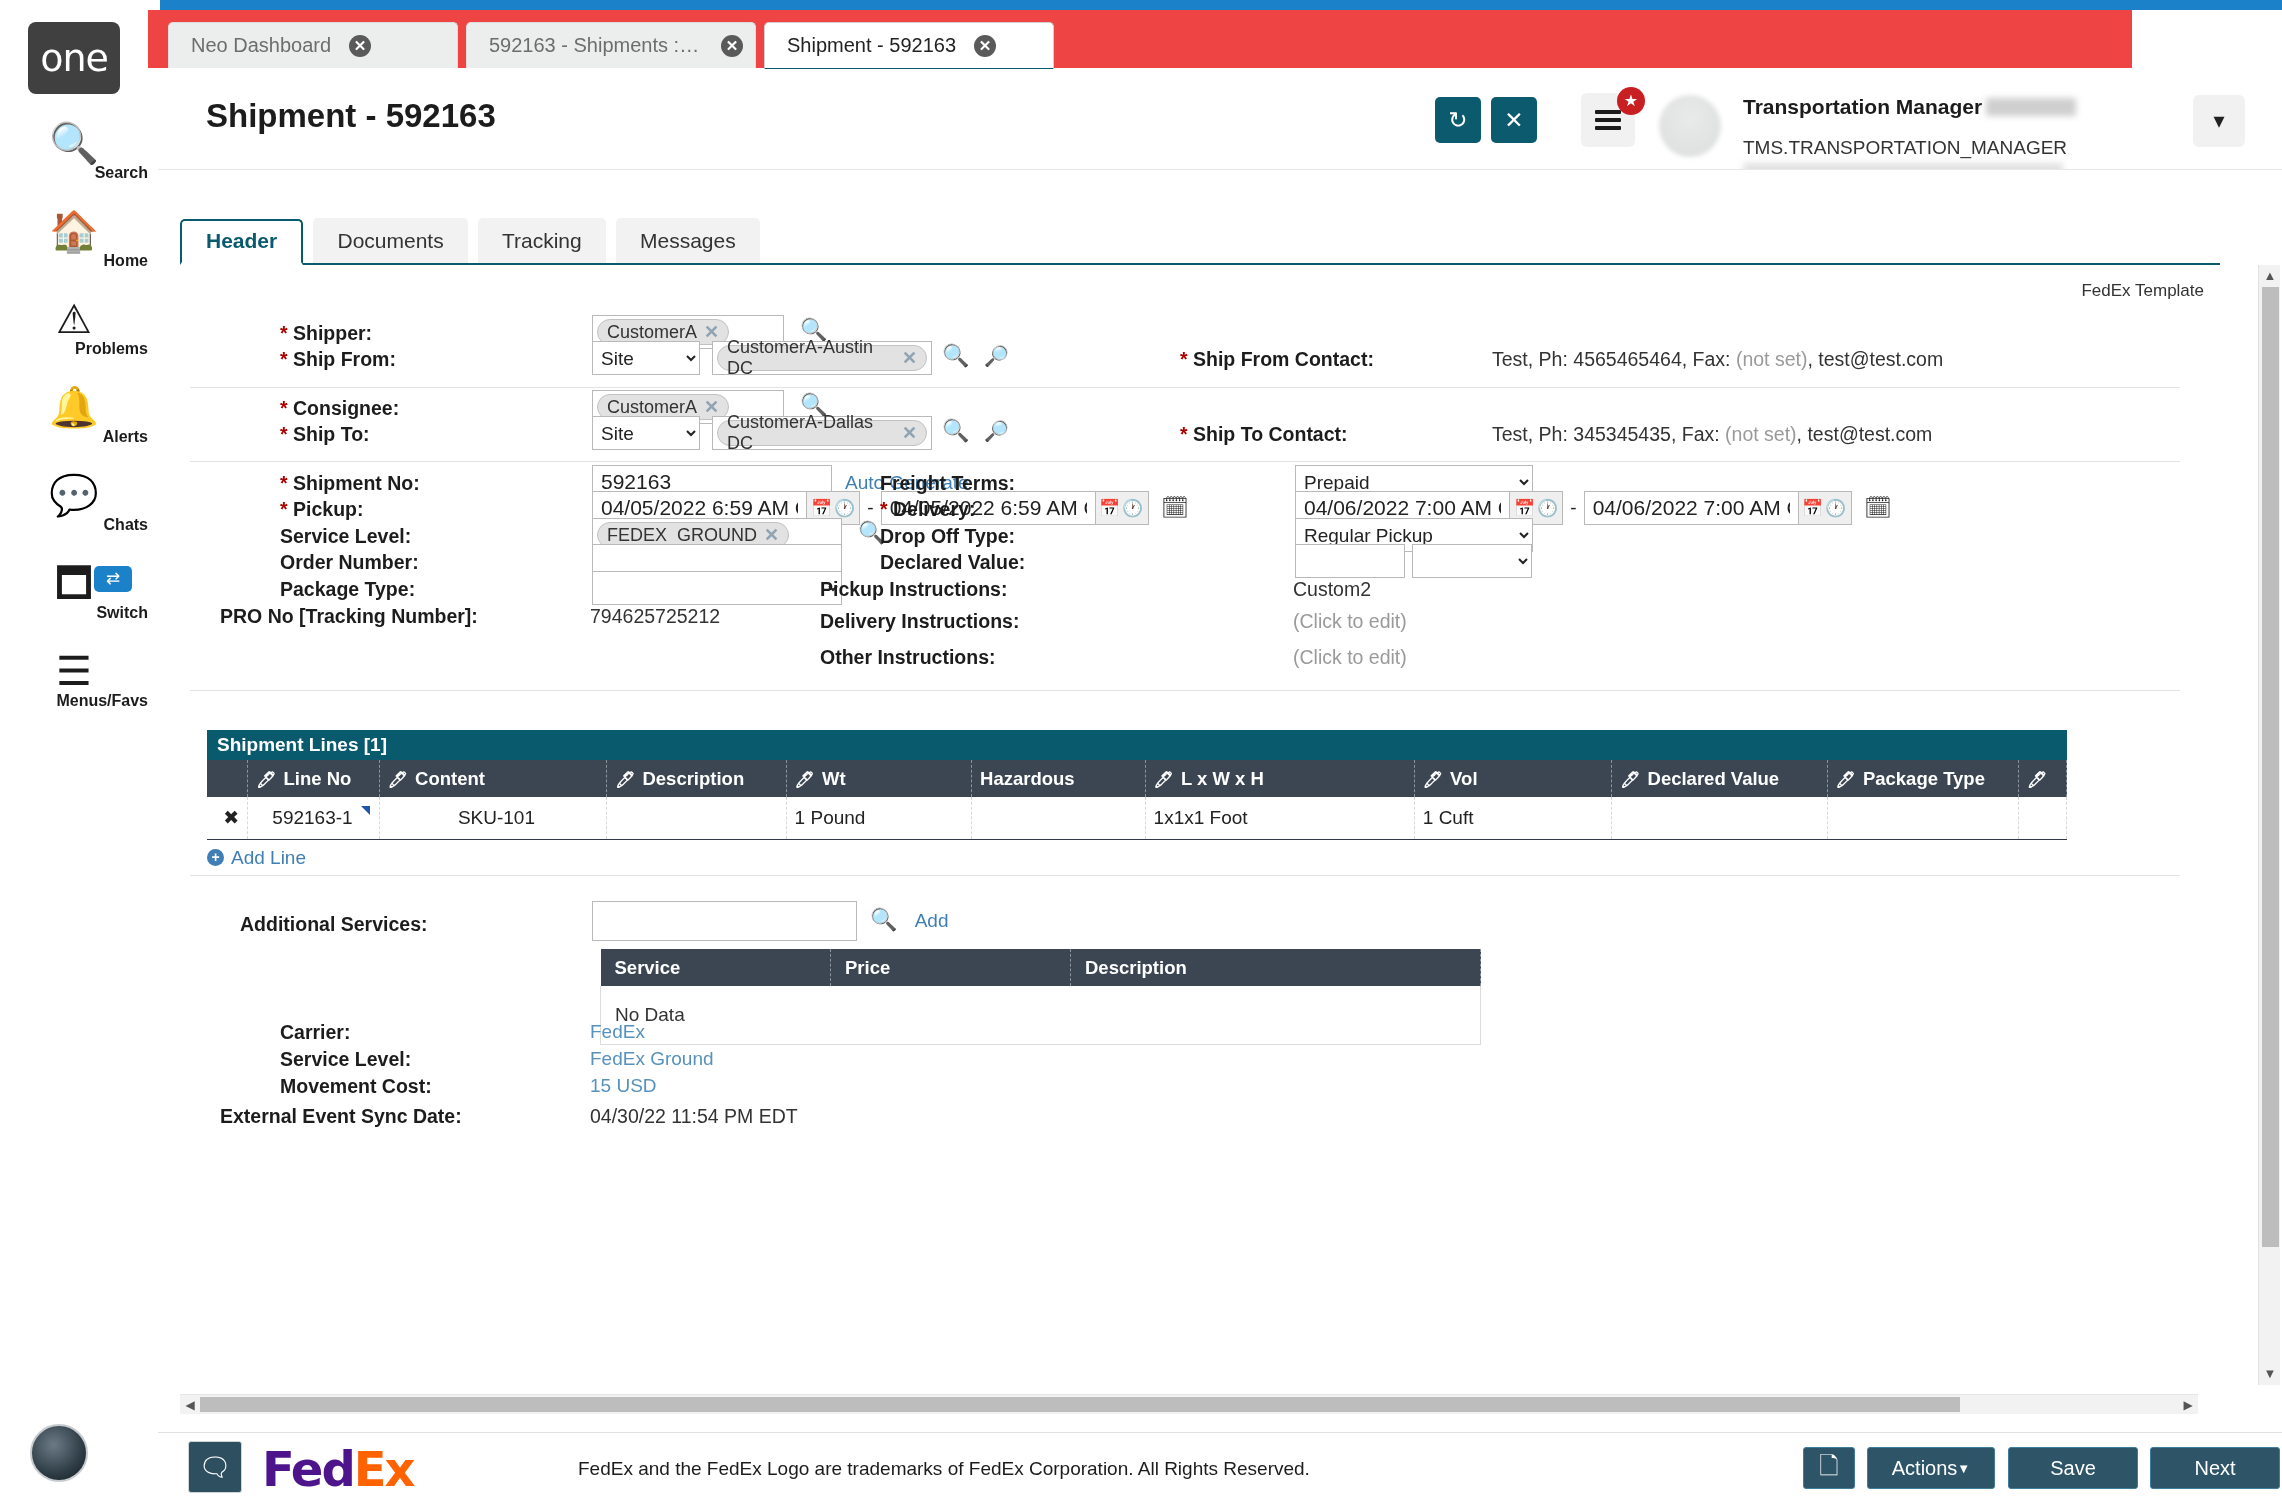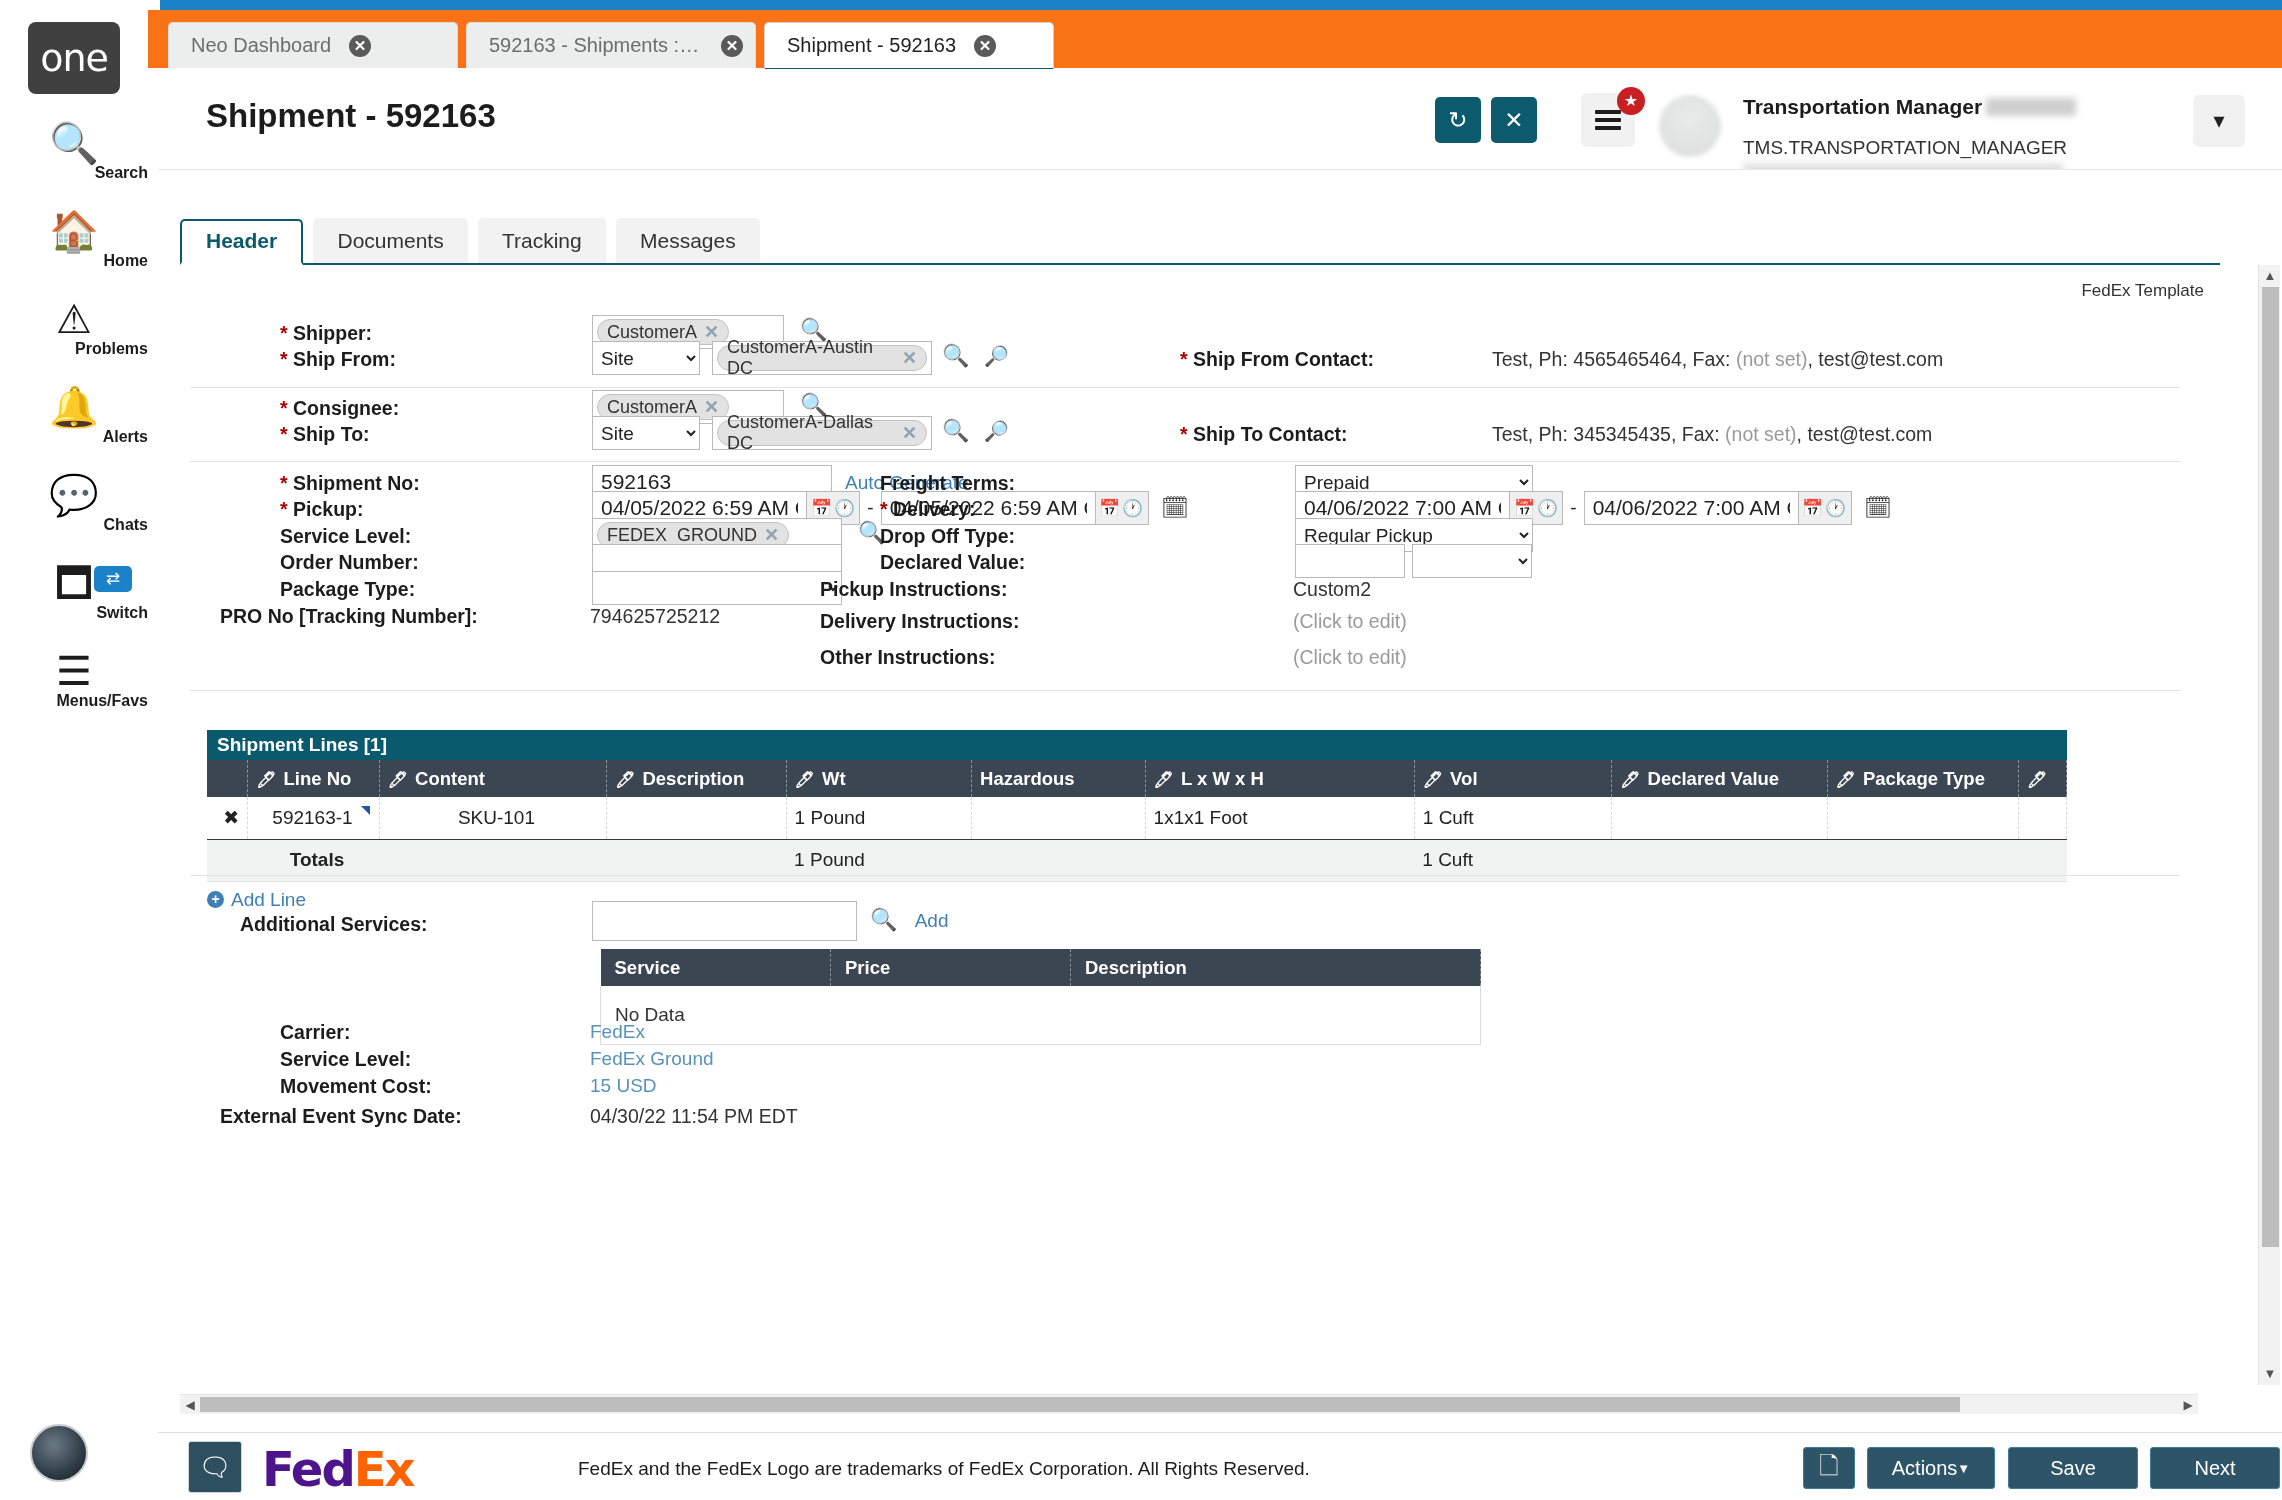--- a/index.html
+++ b/index.html
@@ -44,22 +44,22 @@
     background: radial-gradient(circle at 40% 35%, #6b7b86 0%, #2f3d46 60%, #121a1f 100%);
     border:2px solid #c8ccd0;
   }
 
   
   #blue-strip {
     position:absolute; left:160px; top:0; width:2122px; height:10px;
     background:#1b81c8;
   }
   #tabstrip {
-    position:absolute; left:148px; top:10px; width:2134px; height:58px;
-    background:#f97316;
+    position:absolute; left:148px; top:10px; width:1984px; height:58px;
+    background:#ef4444;
   }
   .btab {
     position:absolute; top:12px; height:46px;
     background:#eceded; border:1px solid #dcdcdc; border-bottom:none;
     border-radius:5px 5px 0 0;
     display:flex; align-items:center; padding: 0 12px 0 22px;
     color:#6d6d6d; font-size:20px; white-space:nowrap; cursor:pointer;
   }
   .btab.active {
     background:#ffffff; color:#222; border-color:#d0d0d0;
@@ -652,33 +652,20 @@
             <td style="text-align:center;">SKU-101</td>
             <td></td>
             <td>1 Pound</td>
             <td></td>
             <td>1x1x1 Foot</td>
             <td>1 Cuft</td>
             <td></td>
             <td></td>
             <td></td>
           </tr>
-          <tr class="totals">
-            <td></td>
-            <td style="text-align:center;">Totals</td>
-            <td></td>
-            <td></td>
-            <td class="num">1 Pound</td>
-            <td></td>
-            <td></td>
-            <td class="num">1 Cuft</td>
-            <td></td>
-            <td></td>
-            <td></td>
-          </tr>
         </tbody>
       </table>
       <div id="add-line">
         <span class="plus-circle">+</span>
         <span>Add Line</span>
       </div>
     </div>
 
     <div class="hr" style="left:10px; top:610px; width:1990px;"></div>
 

